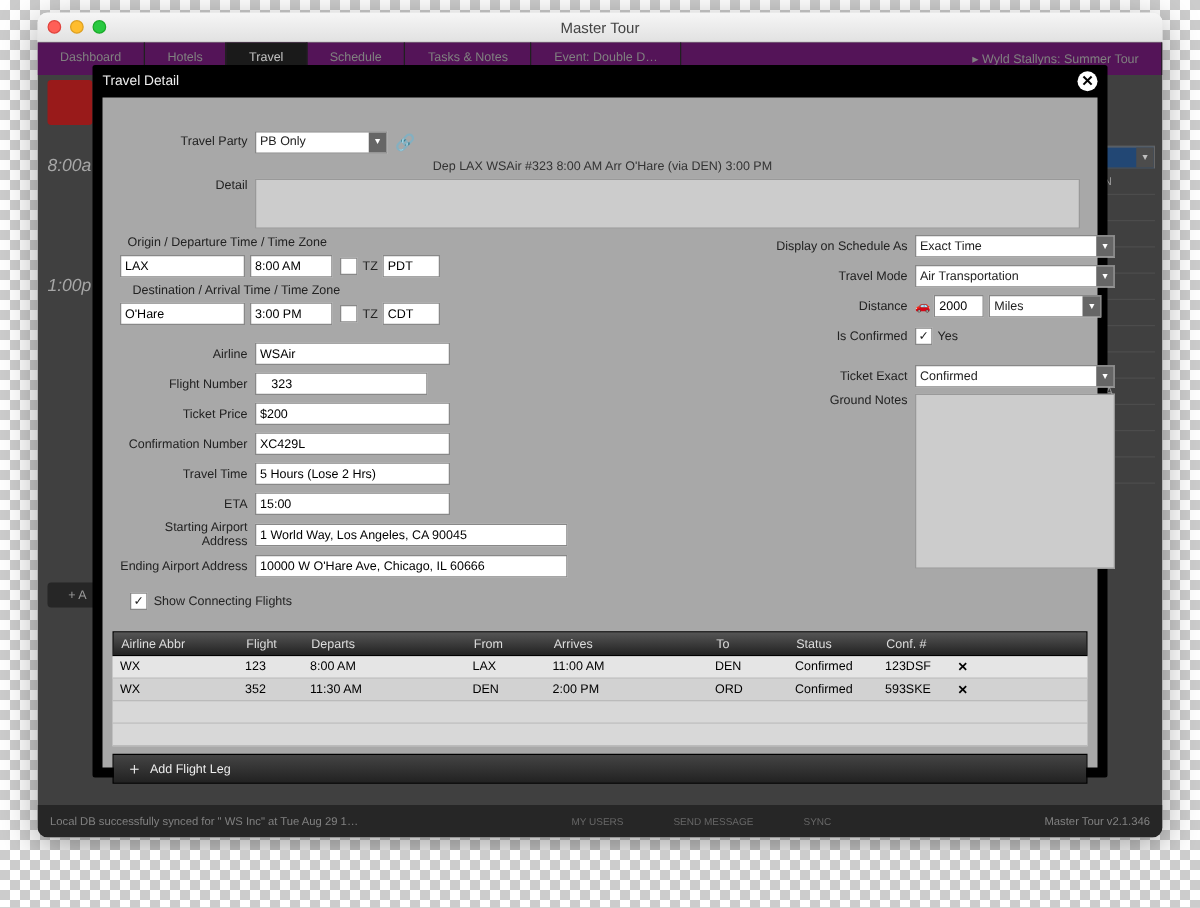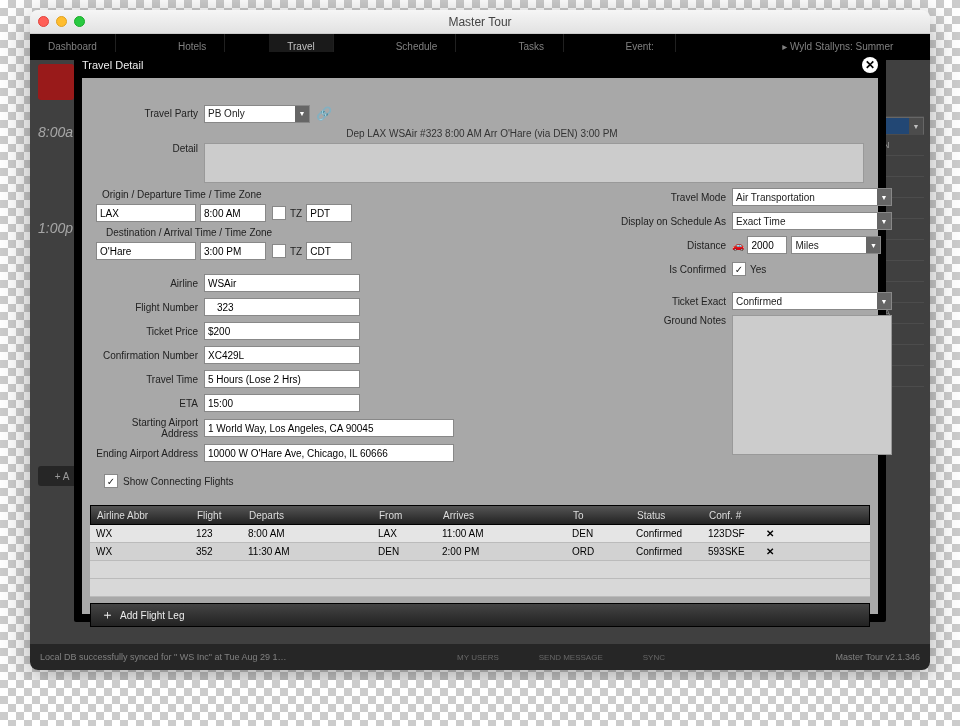--- a/index.html
+++ b/index.html
@@ -6,21 +6,21 @@
 body { background: transparent; display: flex; justify-content: center; align-items: flex-start; }
 .mac-window { width: 900px; height: 660px; background: #e8e8e8; border-radius: 8px; overflow: hidden; box-shadow: 0 8px 30px rgba(0,0,0,.35); position: relative; margin: 10px; }
 .titlebar { height: 24px; background: linear-gradient(#f6f6f6,#e2e2e2); display: flex; align-items: center; padding: 0 8px; border-bottom: 1px solid #ccc; }
 .traffic { display:flex; gap:7px; }
 .tl { width:11px; height:11px; border-radius:50%; }
 .tl.red{background:#ff5f57;border:1px solid #e0443e;}
 .tl.yellow{background:#ffbd2e;border:1px solid #dea123;}
 .tl.green{background:#28c940;border:1px solid #1aab29;}
 .title-text { position:absolute; left:0; right:0; text-align:center; font-size:12px; color:#444; }
 .bg-app { position:absolute; top:24px; left:0; right:0; bottom:0; background:#555; filter: brightness(.75); }
-.tabs-bg { height:26px; background:#000000; display:flex; font-size:10px; color:#aaa;gap:44px; }
+.tabs-bg { height:26px; background:#701a75; display:flex; font-size:10px; color:#aaa; }
 .tabs-bg .tab { padding:7px 18px; border-right:1px solid #2a2a2a; }
 .tabs-bg .tab.active { background:#222; color:#fff; }
 .side-red { position:absolute; top:30px; left:8px; width:36px; height:36px; background:#c22; border-radius:3px; }
 .times-col { position:absolute; top:90px; left:8px; font-size:14px; color:#ddd; }
 .times-col div { margin-bottom:80px; font-style:italic;}
 .right-list { position:absolute; right:6px; top:62px; font-size:9px; color:#ccc; width:70px;}
 .right-list div{padding:5px 3px;border-bottom:1px solid #666;}
 .right-list .sel{background:#2d5f9a;color:#fff;}
 .footer-bg{position:absolute;bottom:0;left:0;right:0;height:26px;background:#333;display:flex;align-items:center;justify-content:space-between;font-size:9px;color:#aaa;padding:0 10px;}
 .footer-icons{display:flex;gap:40px;font-size:8px;color:#888;}
@@ -166,21 +166,21 @@
               <input class="inp" style="width: 46px;" value="CDT">
             </div>
 
             <div style="height:8px"></div>
             <div class="row">
                 <div class="lbl">Airline</div>
                 <input class="inp" style="width: 156px;" value="WSAir">
               </div>
             <div class="row">
                 <div class="lbl">Flight Number</div>
-                <input class="inp" style="width: 156px; padding-left: 12px;" value="323">
+                <input class="inp" style="width: 138px; padding-left: 12px;" value="323">
               </div>
             <div class="row">
                 <div class="lbl">Ticket Price</div>
                 <input class="inp" style="width: 156px;" value="$200">
               </div>
             <div class="row">
                 <div class="lbl">Confirmation Number</div>
                 <input class="inp" style="width: 156px;" value="XC429L">
               </div>
             <div class="row">
@@ -196,26 +196,26 @@
                 <input class="inp" style="width: 250px;" value="1 World Way, Los Angeles, CA 90045">
               </div>
             <div class="row">
                 <div class="lbl">Ending Airport Address</div>
                 <input class="inp" style="width: 250px;" value="10000 W O'Hare Ave, Chicago, IL 60666">
               </div>
           </div>
 
           <div class="col-r">
             <div class="row">
+                <div class="lbl" style="width:120px">Display on Schedule As</div>
+                <div class="sel" style="width:160px">Exact Time</div>
+              </div>
+            <div class="row">
                 <div class="lbl" style="width:120px">Travel Mode</div>
                 <div class="sel" style="width:160px">Air Transportation</div>
-              </div>
-            <div class="row">
-                <div class="lbl" style="width:120px">Display on Schedule As</div>
-                <div class="sel" style="width:160px">Exact Time</div>
               </div>
             <div class="row">
                 <div class="lbl" style="width:120px">Distance</div>
               <span style="margin-right:3px">🚗</span>
               <input class="inp" style="width: 40px;" value="2000">
               <div class="sel" style="width:90px;margin-left:4px">Miles</div>
             </div>
             <div class="row">
                 <div class="lbl" style="width:120px">Is Confirmed</div>
                 <div class="chk">✓</div>

